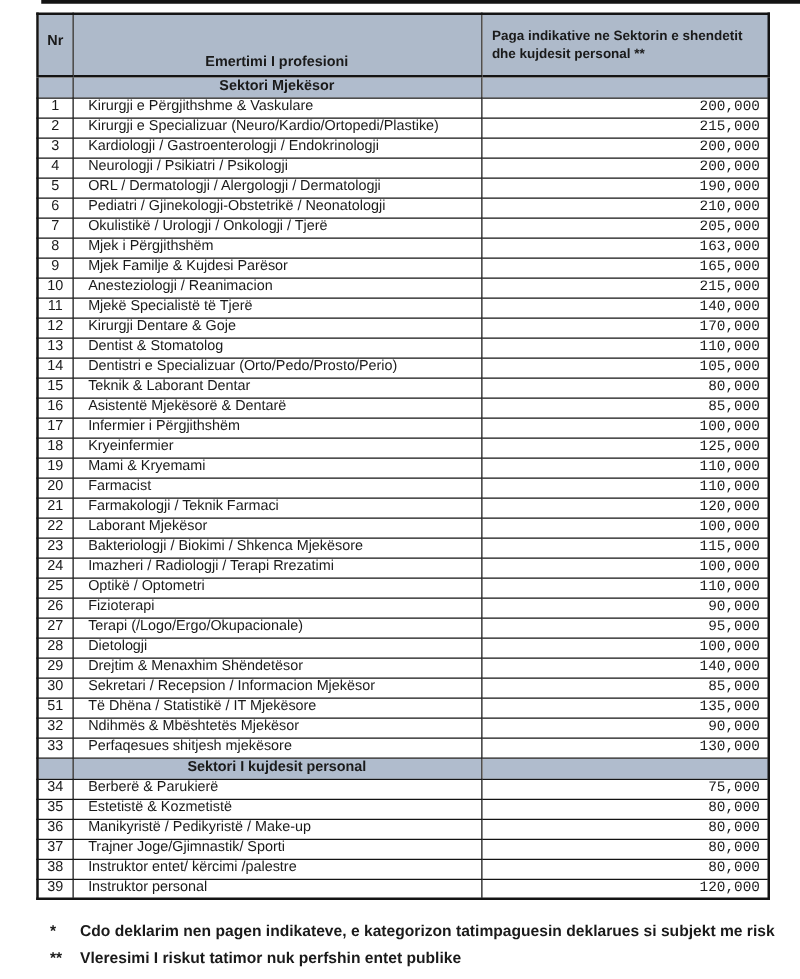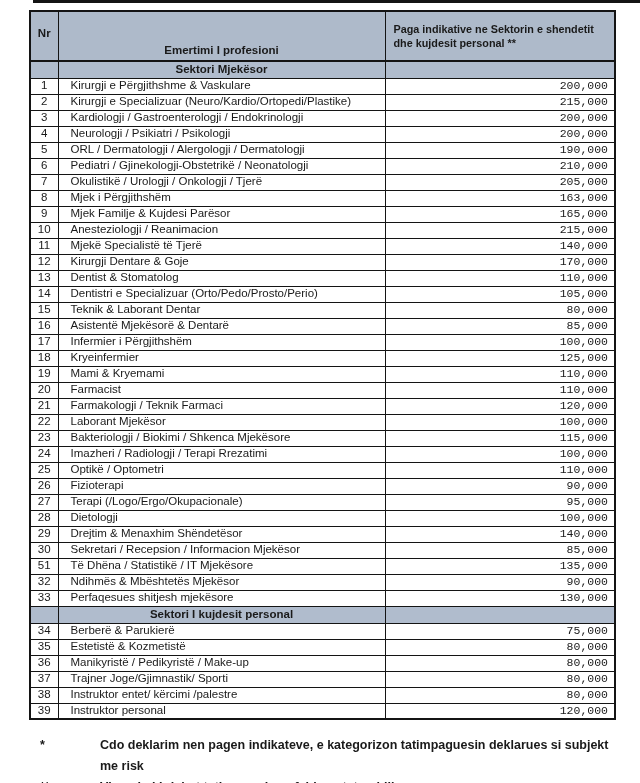--- a/index.html
+++ b/index.html
@@ -48,21 +48,21 @@
   tr.data-row td { height: 16px; background: #ffffff; vertical-align: middle; }
   td.cell-nr   { text-align: center; }
   td.cell-prof { text-align: left; padding-left: 12px; }
   td.cell-sal  { text-align: right; padding-right: 6px; font-family: Liberation Mono, monospace; }
   .footnotes { position: absolute; left: 38px; top: 735px; width: 586px; }
   .footnote {
     display: flex; align-items: baseline;
     font-weight: bold; font-size: 12.5px; line-height: 21px;
   }
   .footnote .marker { width: 26px; flex: 0 0 26px; text-align: left; padding-left: 2px; }
-  .footnote .ftext { flex: 1; margin-left: 36px; }
+  .footnote .ftext { flex: 1; }
 </style>
 </head>
 <body style="--header-bg: #aebaca; --section-bg: #b0bccd; --border-c: #141414; --text-c: #1a1a1a;">
 
 <div class="top-rule"></div>
 
 <table class="salary-table">
   <colgroup>
     <col class="c-nr">
       <col class="c-prof">

